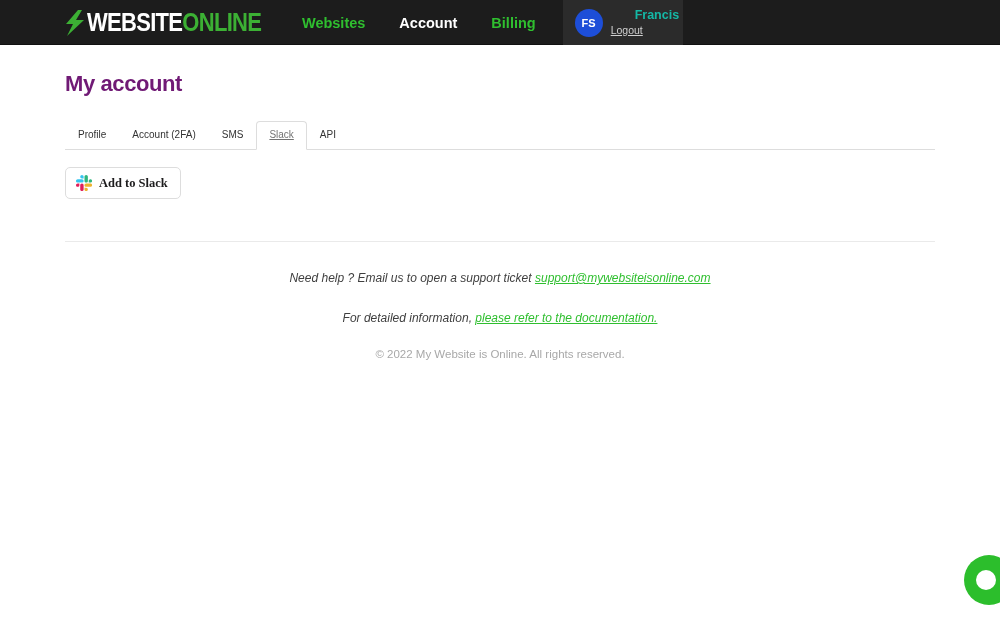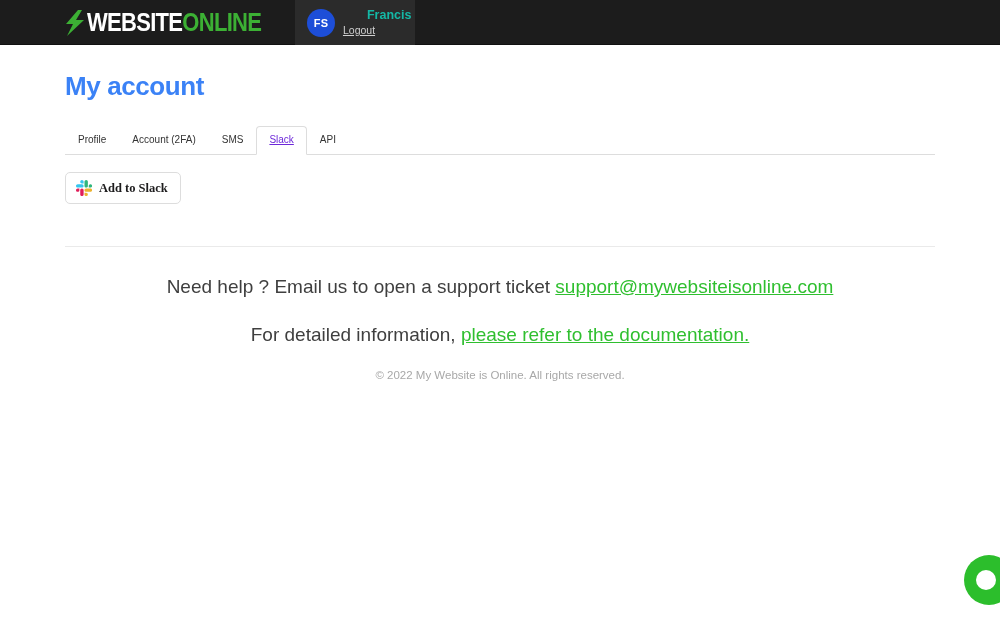--- a/index.html
+++ b/index.html
@@ -112,23 +112,23 @@
     flex: 1 1 auto;
     background: #1c1c1c;
   }
 
   
   .page {
     width: 1000px;
     padding: 0 65px;
   }
   .page-title {
-    font-size: 26px;
-    font-weight: bold;
-    color: #3b82f6;
+    font-size: 22px;
+    font-weight: bold;
+    color: #701a75;
     margin: 0;
     padding-top: 26px;
     letter-spacing: -0.4px;
   }
 
   
   .tabs {
     position: relative;
     margin-top: 25px;
     height: 28px;
@@ -150,21 +150,21 @@
     color: #333333;
     text-decoration: none;
     padding: 5px 12px 6px 12px;
     border: 1px solid transparent;
     border-radius: 4px 4px 0 0;
     white-space: nowrap;
     line-height: 16px;
     background: transparent;
   }
   .tab.active {
-    color: #6d28d9;
+    color: #737373;
     background: #ffffff;
     border-color: #dddddd;
     border-bottom-color: #ffffff;
     text-decoration: underline;
   }
 
   
   .status-text {
     font-size: 13px;
     color: #3f3f3f;
@@ -192,23 +192,24 @@
 
   .divider {
     height: 1px;
     background: #eaeaea;
     margin-top: 42px;
   }
 
   
   .footer { text-align: center; }
   .footer-line {
-    font-size: 19px;
+    font-size: 12px;
     color: #3f3f3f;
     margin-top: 26px;
+    font-style: italic;
   }
   .footer-line:first-child { margin-top: 29px; }
   .footer-link {
     color: #2fbf2f;
     text-decoration: underline;
   }
   .copyright {
     font-size: 11.5px;
     color: #a8a8a8;
     margin-top: 23px;
@@ -242,20 +243,25 @@
 
   <div class="logo-wrap">
     <a class="logo" href="#">
       <svg class="logo-bolt" viewBox="0 0 22 26">
         <polygon points="14,0 2,14 9,14 3,26 20,10 12,10 18,0" fill="#3cb034"></polygon>
       </svg>
       <span class="logo-text"><span class="lt-a">WEBSITE</span><span class="lt-b">ONLINE</span></span>
     </a>
   </div>
 
+  <div class="nav">
+    <a class="nav-link" href="#">Websites</a>
+    <a class="nav-link active" href="#">Account</a>
+    <a class="nav-link" href="#">Billing</a>
+  </div>
 
   <div class="user-box">
     <div class="avatar">FS</div>
     <div class="user-meta">
       <span class="user-name">Francis S.</span>
       <a class="logout-link" href="#">Logout</a>
     </div>
   </div>
 
   <div class="header-tail"></div>

